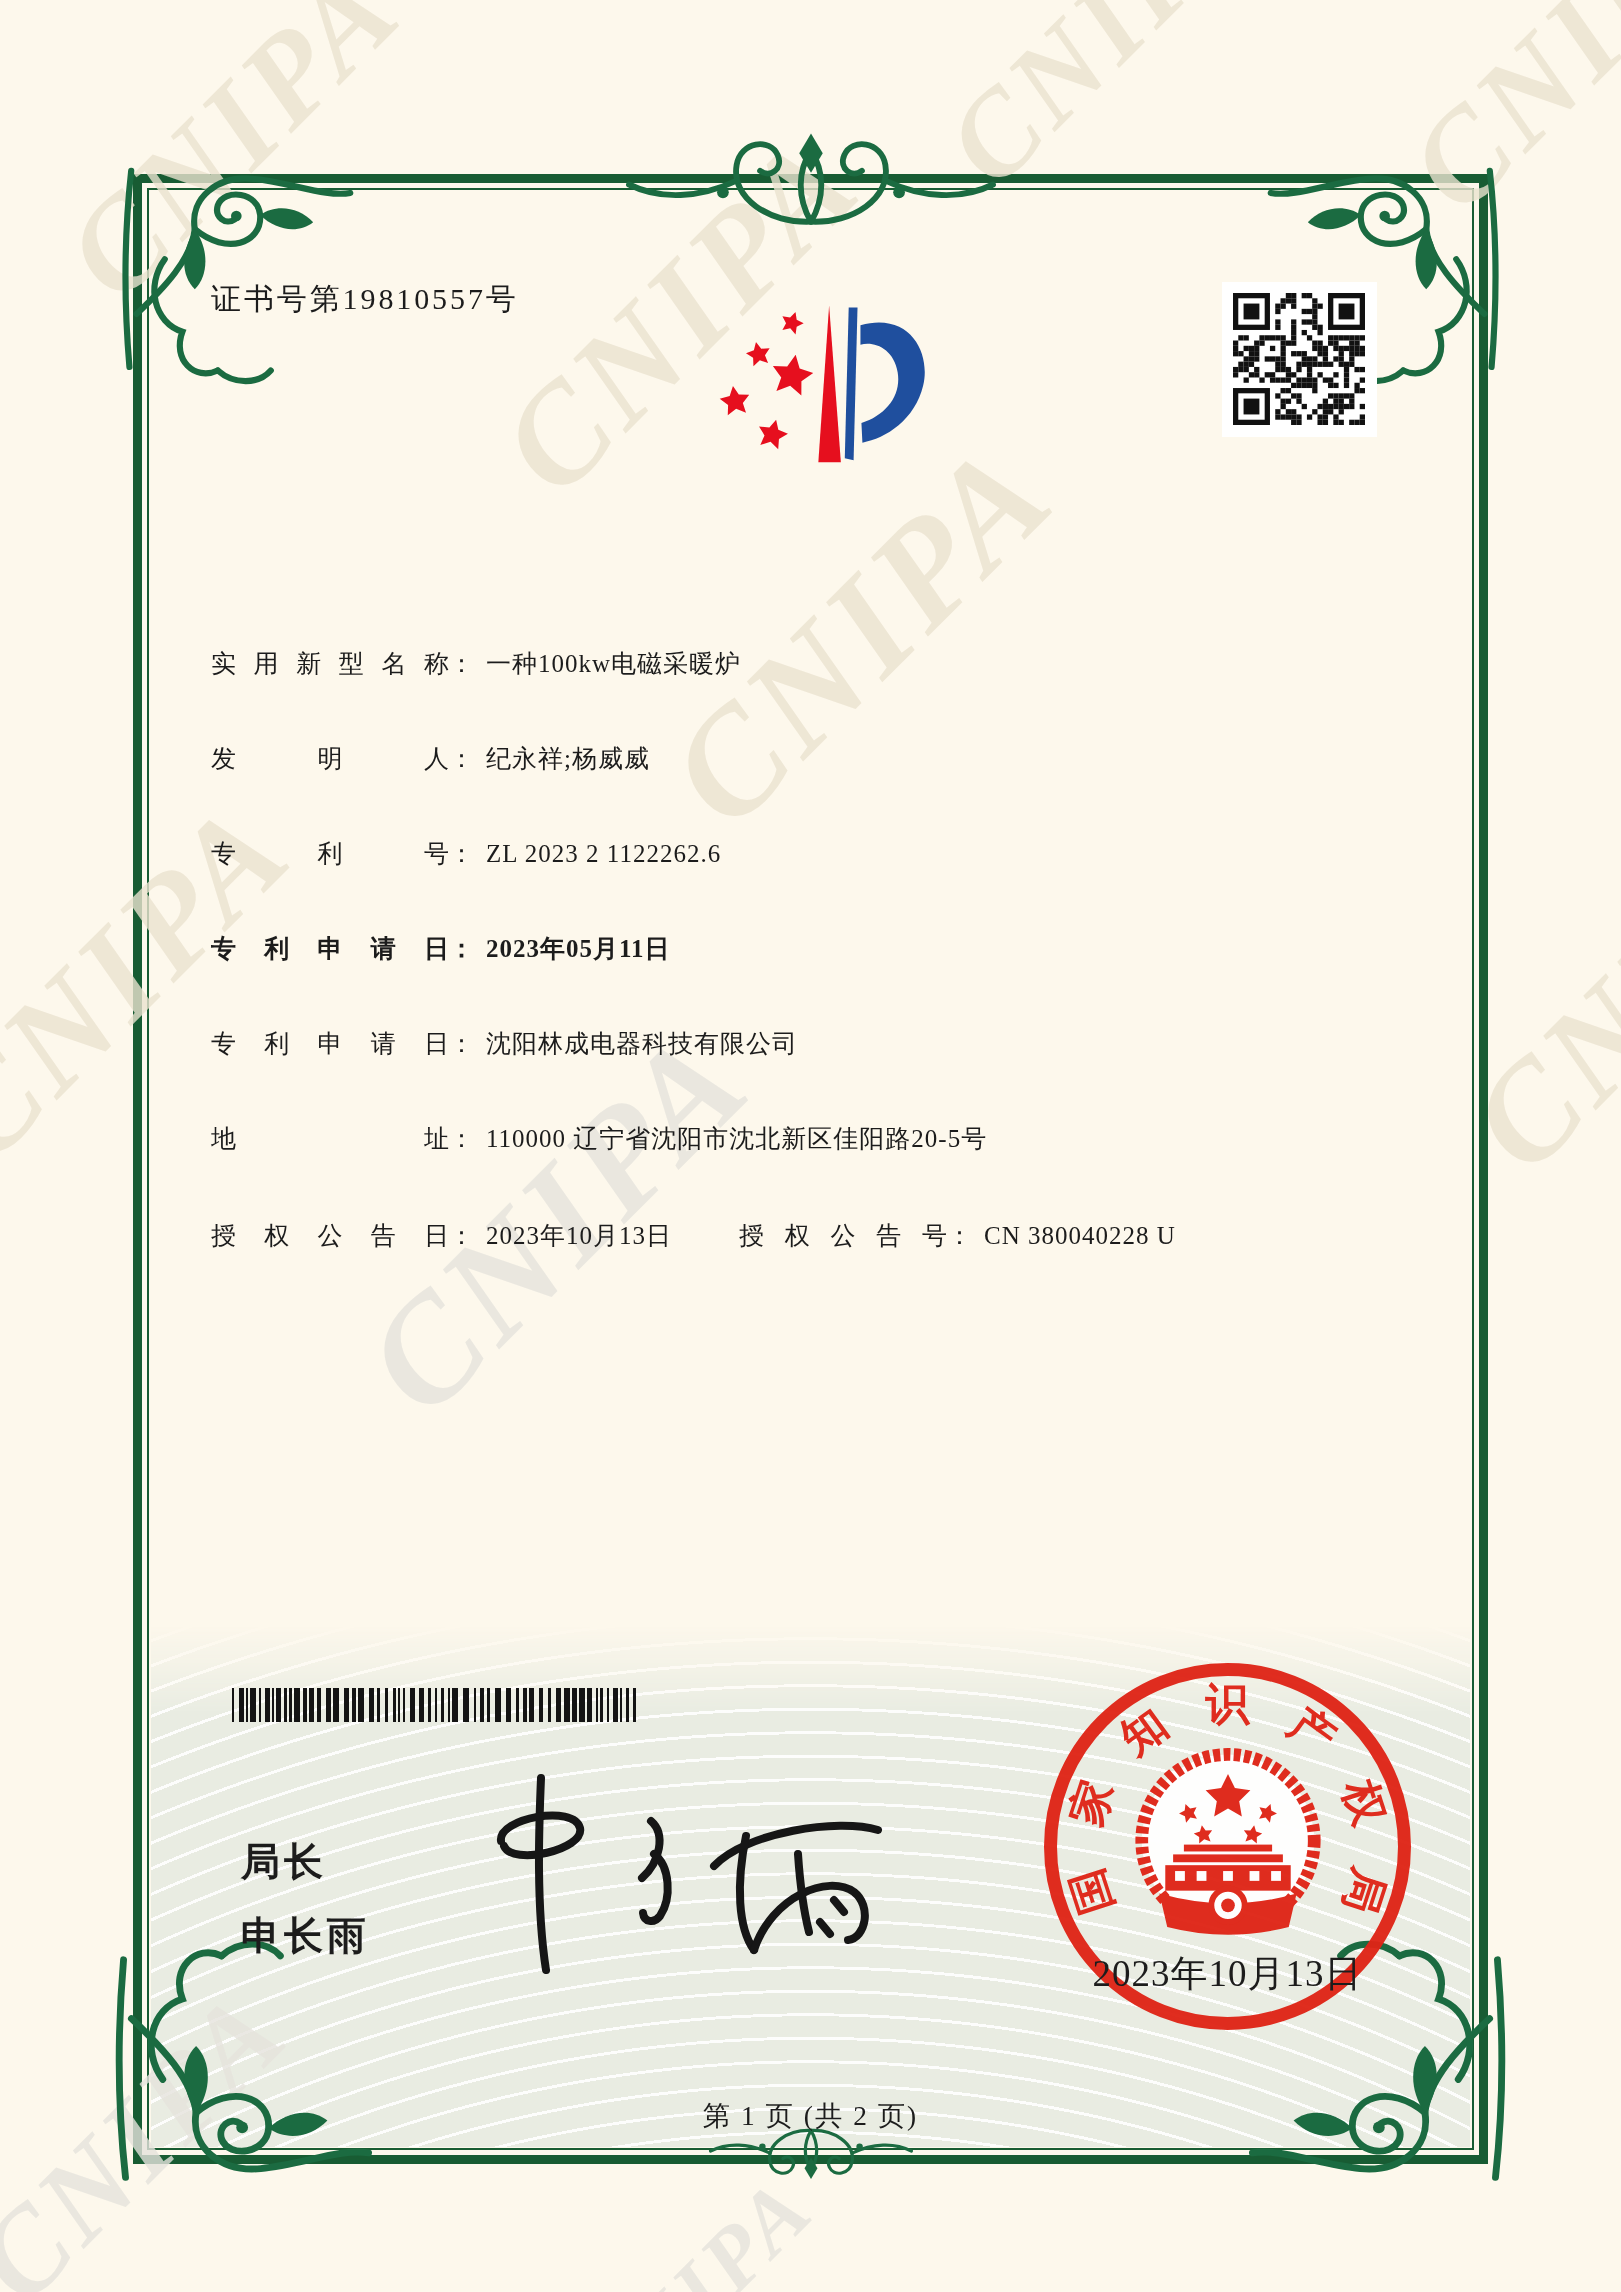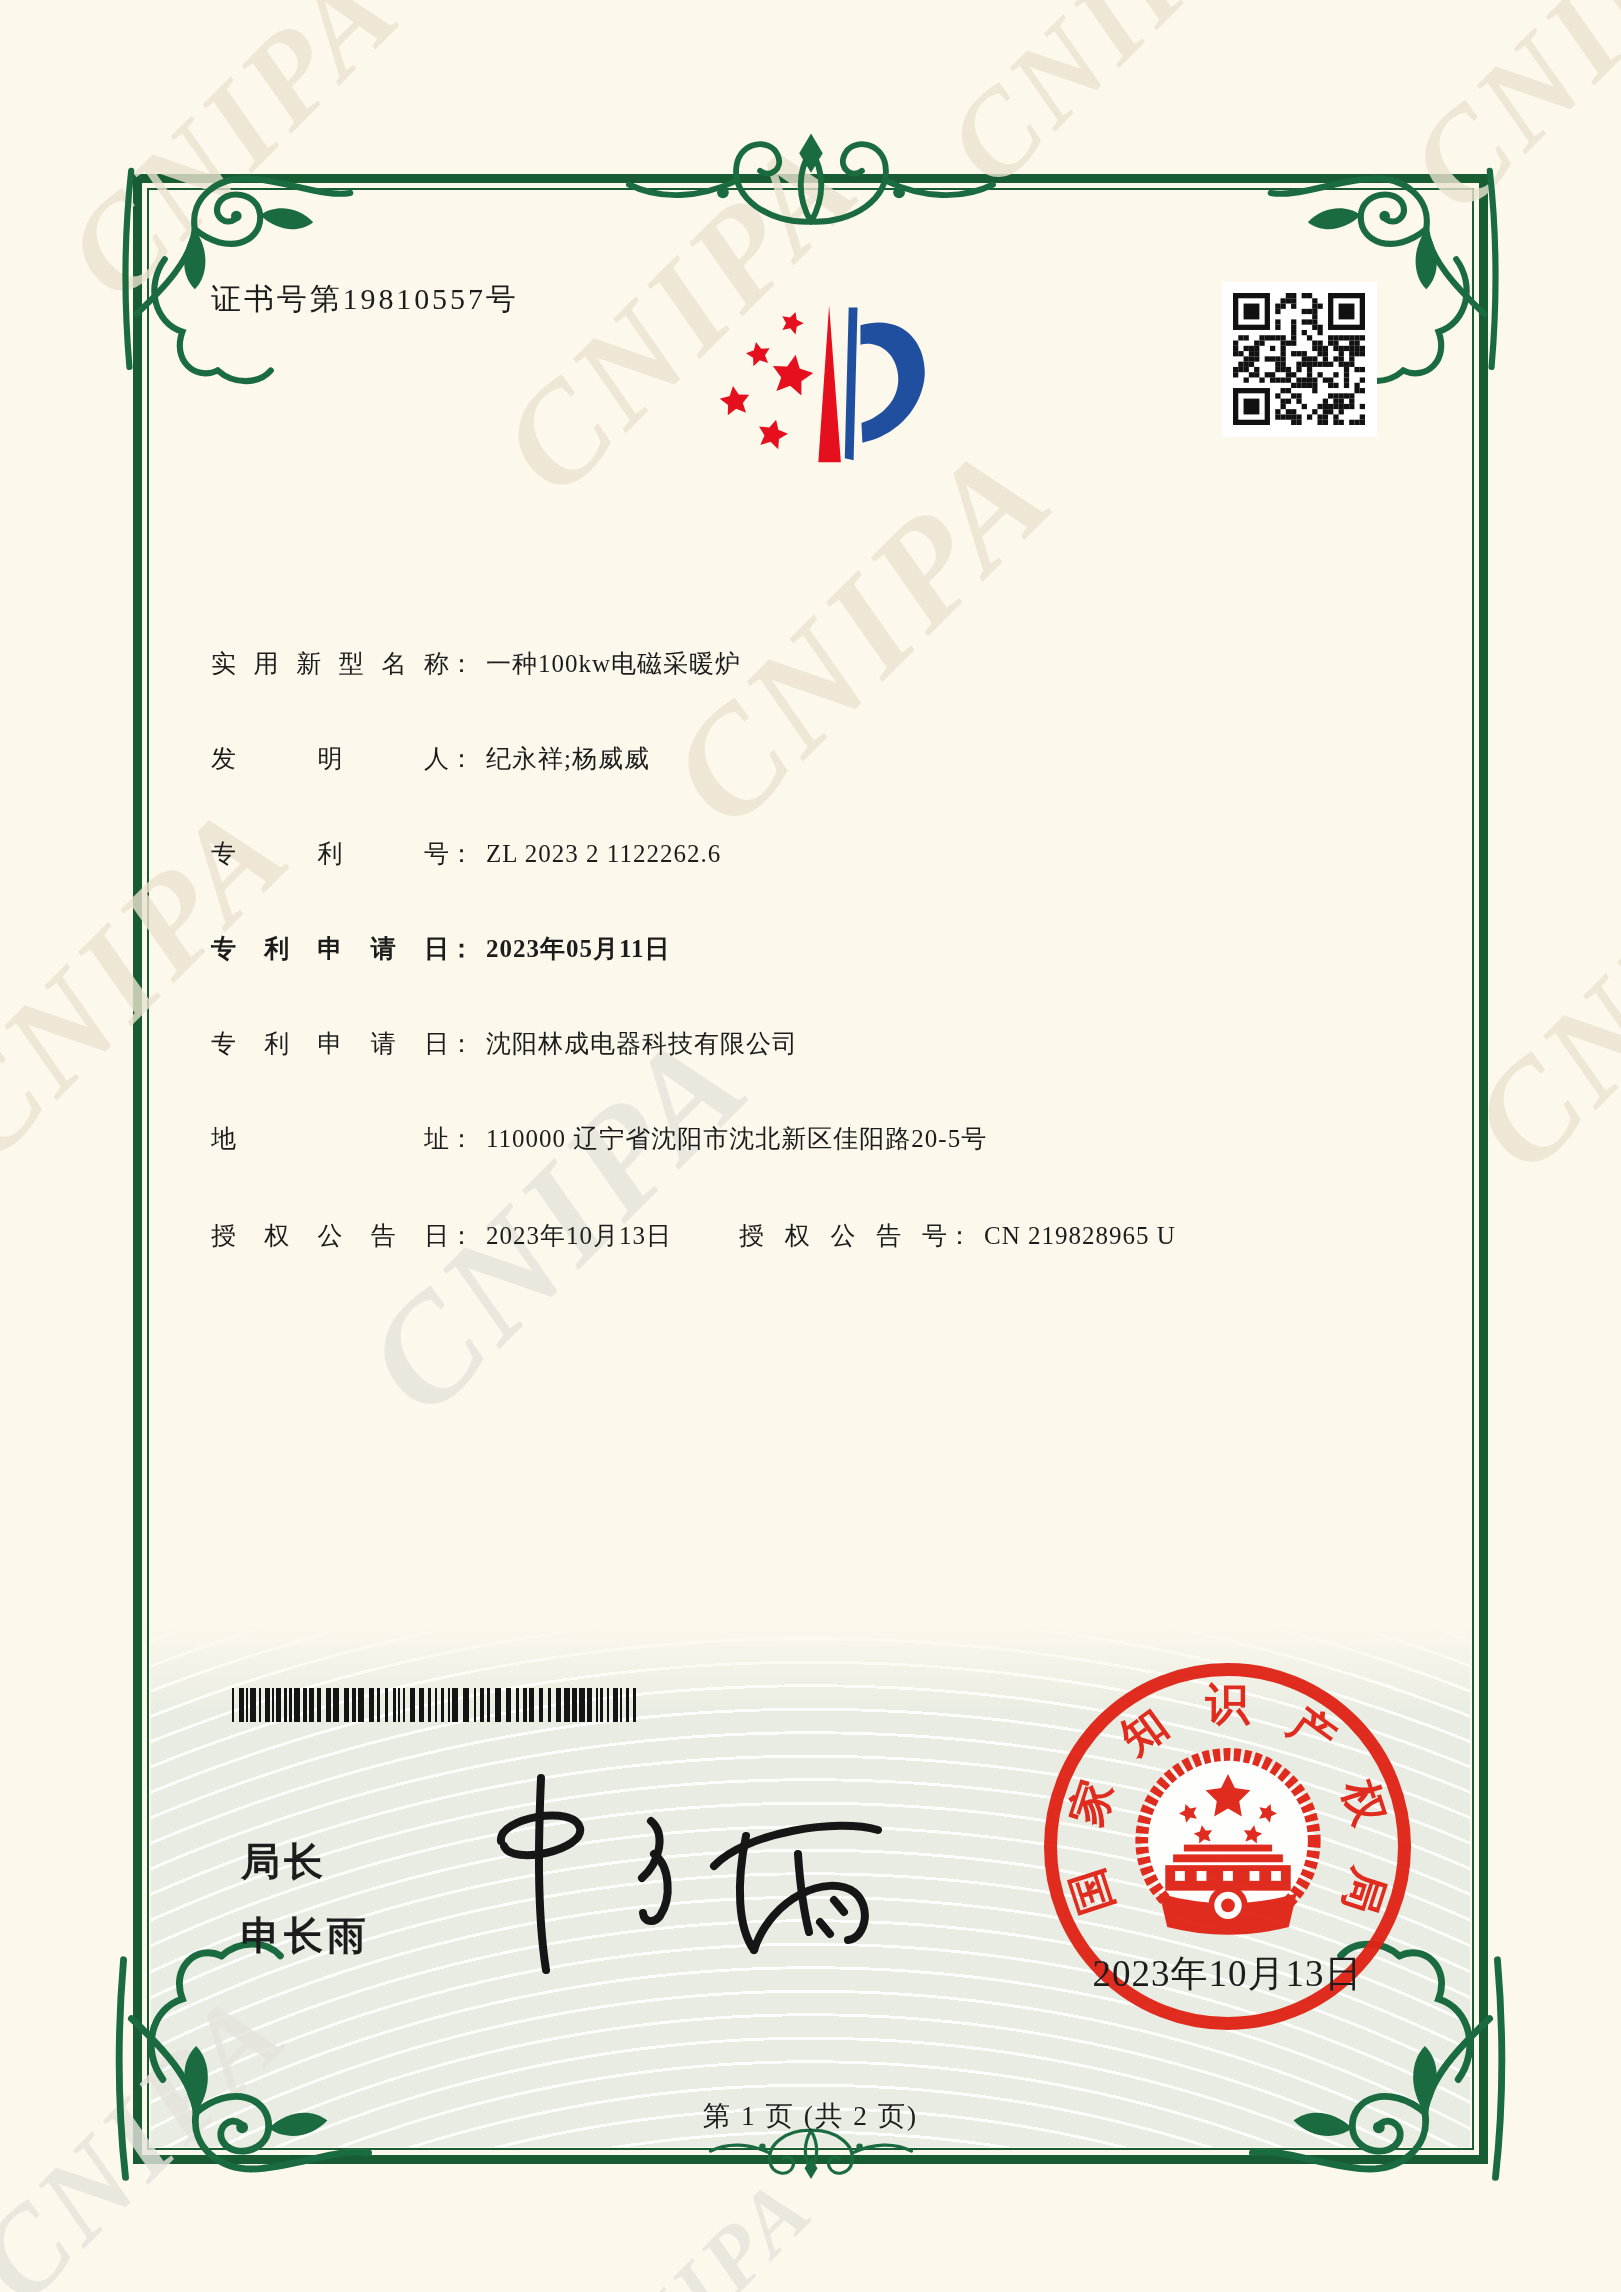--- a/index.html
+++ b/index.html
@@ -489,21 +489,21 @@
     <div class="frow r3">
       <span class="lab">专利申请日</span><span class="col">：</span><span class="val">2023年05月11日</span>
     </div>
     <div class="frow r4">
       <span class="lab">专利申请日</span><span class="col">：</span><span class="val">沈阳林成电器科技有限公司</span>
     </div>
     <div class="frow r5">
       <span class="lab">地址</span><span class="col">：</span><span class="val">110000 辽宁省沈阳市沈北新区佳阳路20-5号</span>
     </div>
     <div class="frow r6">
-      <span class="lab">授权公告日</span><span class="col">：</span><span class="val">2023年10月13日</span><span class="lab2">授权公告号</span><span class="col">：</span><span class="val">CN 219828965 U</span>
+      <span class="lab">授权公告日</span><span class="col">：</span><span class="val">2023年10月13日</span><span class="lab2">授权公告号</span><span class="col">：</span><span class="val">CN 380040228 U</span>
     </div>
   </div>
 
 
   <div class="barcode" id="barcode"><i style="width:2px;margin-right:4.9px"></i><i style="width:4.9px;margin-right:2px"></i><i style="width:2px;margin-right:2px"></i><i style="width:5.9px;margin-right:2.9px"></i><i style="width:2.9px;margin-right:3.9px"></i><i style="width:4.9px;margin-right:2px"></i><i style="width:2px;margin-right:2px"></i><i style="width:4.9px;margin-right:2.9px"></i><i style="width:2.9px;margin-right:2px"></i><i style="width:2.9px;margin-right:2px"></i><i style="width:5.9px;margin-right:2.9px"></i><i style="width:4.9px;margin-right:2px"></i><i style="width:4.9px;margin-right:2.9px"></i><i style="width:3.9px;margin-right:4.9px"></i><i style="width:4.9px;margin-right:2px"></i><i style="width:5.9px;margin-right:4.9px"></i><i style="width:4.9px;margin-right:3.9px"></i><i style="width:3.9px;margin-right:2px"></i><i style="width:5.9px;margin-right:4.9px"></i><i style="width:4.9px;margin-right:2.9px"></i><i style="width:2.9px;margin-right:4.9px"></i><i style="width:2.9px;margin-right:4.9px"></i><i style="width:3.9px;margin-right:2px"></i><i style="width:2px;margin-right:2.9px"></i><i style="width:2px;margin-right:4.9px"></i><i style="width:4.9px;margin-right:3.9px"></i><i style="width:4.9px;margin-right:3.9px"></i><i style="width:2.9px;margin-right:3.9px"></i><i style="width:2.9px;margin-right:3.9px"></i><i style="width:2.9px;margin-right:3.9px"></i><i style="width:2px;margin-right:2px"></i><i style="width:5.9px;margin-right:4.9px"></i><i style="width:5.9px;margin-right:4.9px"></i><i style="width:2px;margin-right:3.9px"></i><i style="width:4.9px;margin-right:2.9px"></i><i style="width:2.9px;margin-right:4.9px"></i><i style="width:5.9px;margin-right:4.9px"></i><i style="width:4.9px;margin-right:4.9px"></i><i style="width:2.9px;margin-right:4.9px"></i><i style="width:3.9px;margin-right:2px"></i><i style="width:4.9px;margin-right:4.9px"></i><i style="width:3.9px;margin-right:4.9px"></i><i style="width:2.9px;margin-right:4.9px"></i><i style="width:4.9px;margin-right:3.9px"></i><i style="width:5.9px;margin-right:2px"></i><i style="width:4.9px;margin-right:2px"></i><i style="width:5.9px;margin-right:2px"></i><i style="width:4.9px;margin-right:3.9px"></i><i style="width:2px;margin-right:2px"></i><i style="width:2.9px;margin-right:3.9px"></i><i style="width:2px;margin-right:3.9px"></i><i style="width:5.9px;margin-right:2px"></i><i style="width:2px;margin-right:3.9px"></i><i style="width:2.9px;margin-right:3.9px"></i><i style="width:2.9px;margin-right:4.9px"></i></div>
 
   <div class="sig-role">局长</div>
   <div class="sig-name">申长雨</div>
   <div class="signature">
     <svg viewBox="0 0 500 210">

